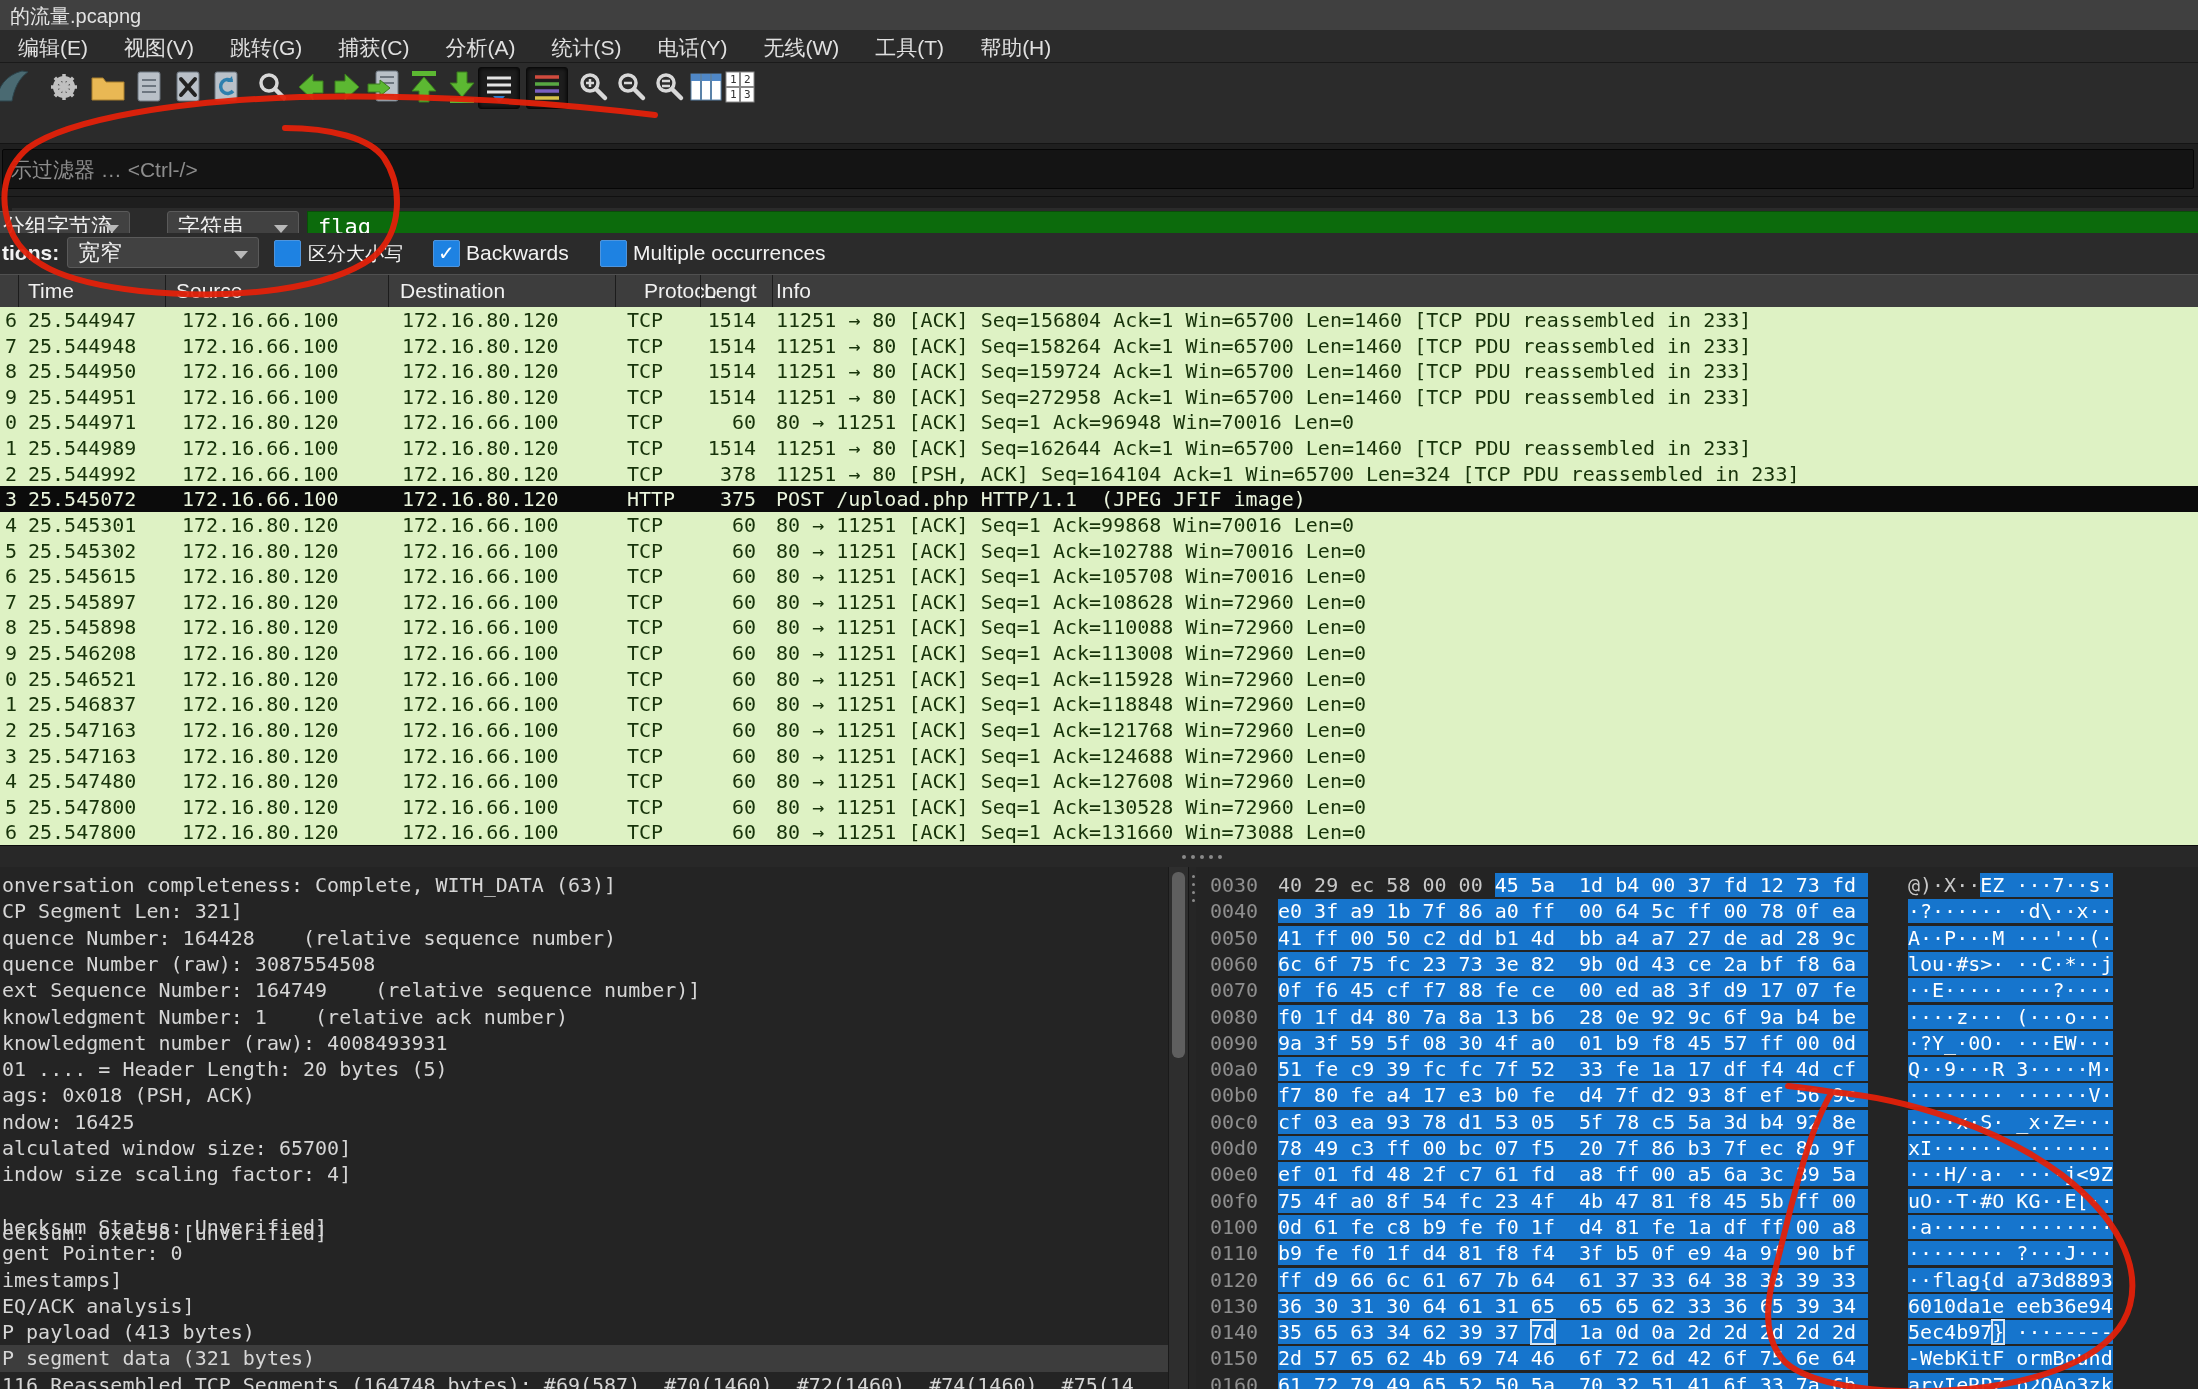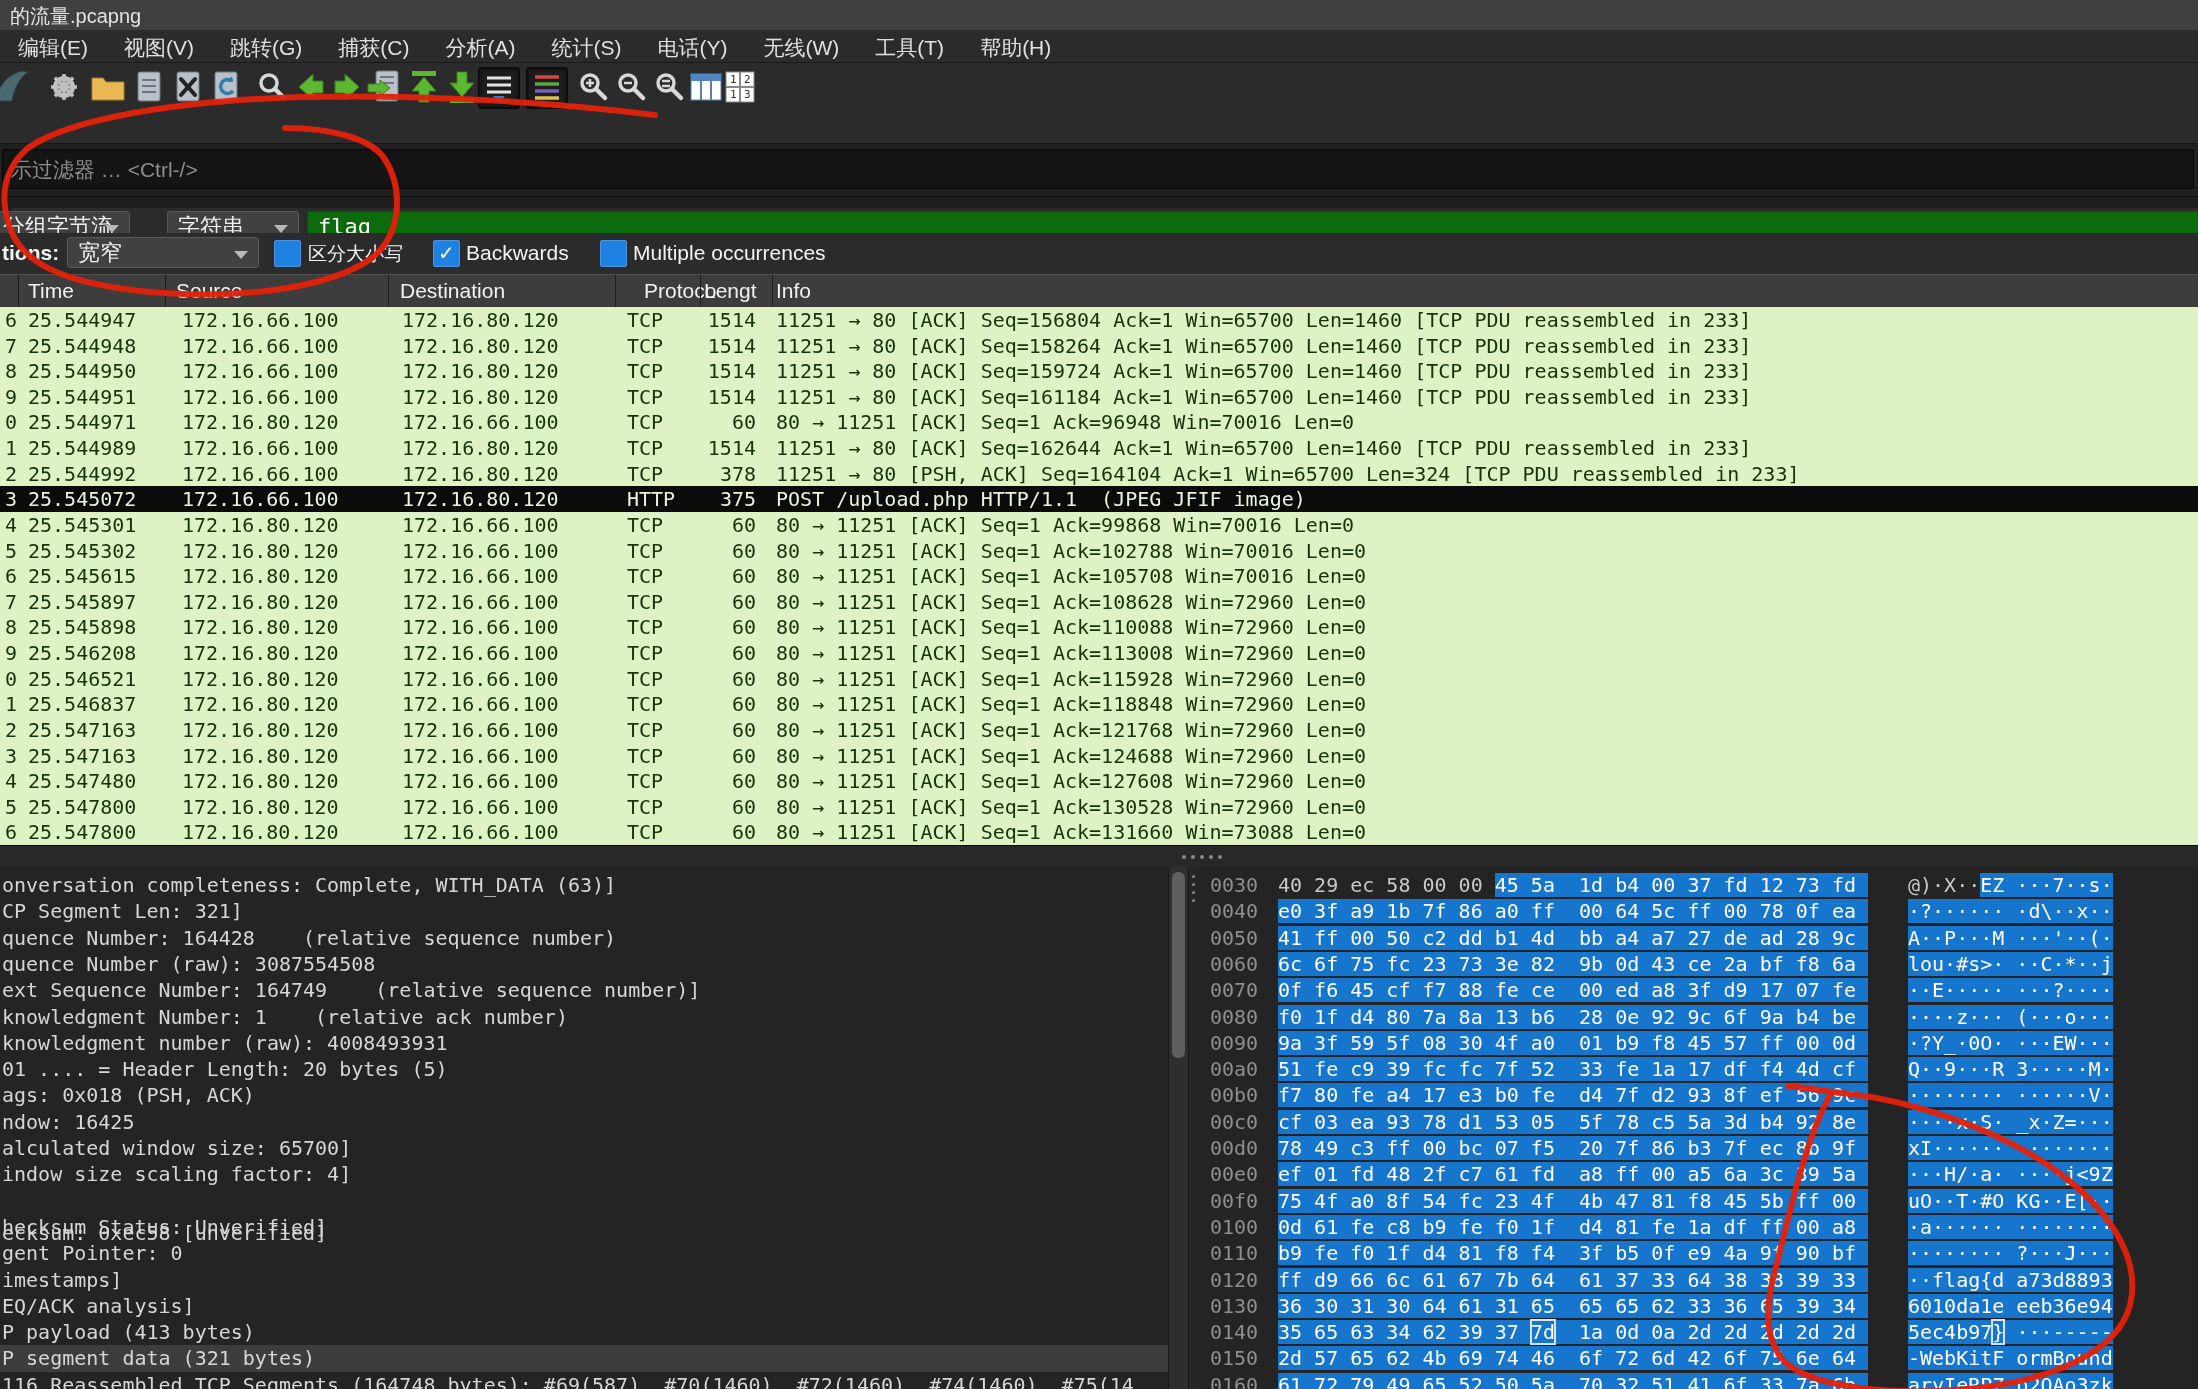--- a/index.html
+++ b/index.html
@@ -269,21 +269,21 @@
       <span class="c-len">1514</span>
       <span class="c-info">11251 → 80 [ACK] Seq=159724 Ack=1 Win=65700 Len=1460 [TCP PDU reassembled in 233]</span>
     </div>
     <div class="prow mono" style="top: 77px;">
       <span class="c-no">9</span>
       <span class="c-time">25.544951</span>
       <span class="c-src">172.16.66.100</span>
       <span class="c-dst">172.16.80.120</span>
       <span class="c-proto">TCP</span>
       <span class="c-len">1514</span>
-      <span class="c-info">11251 → 80 [ACK] Seq=161184 Ack=1 Win=65700 Len=1460 [TCP PDU reassembled in 233]</span>
+      <span class="c-info">11251 → 80 [ACK] Seq=272958 Ack=1 Win=65700 Len=1460 [TCP PDU reassembled in 233]</span>
     </div>
     <div class="prow mono" style="top: 102px;">
       <span class="c-no">0</span>
       <span class="c-time">25.544971</span>
       <span class="c-src">172.16.80.120</span>
       <span class="c-dst">172.16.66.100</span>
       <span class="c-proto">TCP</span>
       <span class="c-len">60</span>
       <span class="c-info">80 → 11251 [ACK] Seq=1 Ack=96948 Win=70016 Len=0</span>
     </div>

